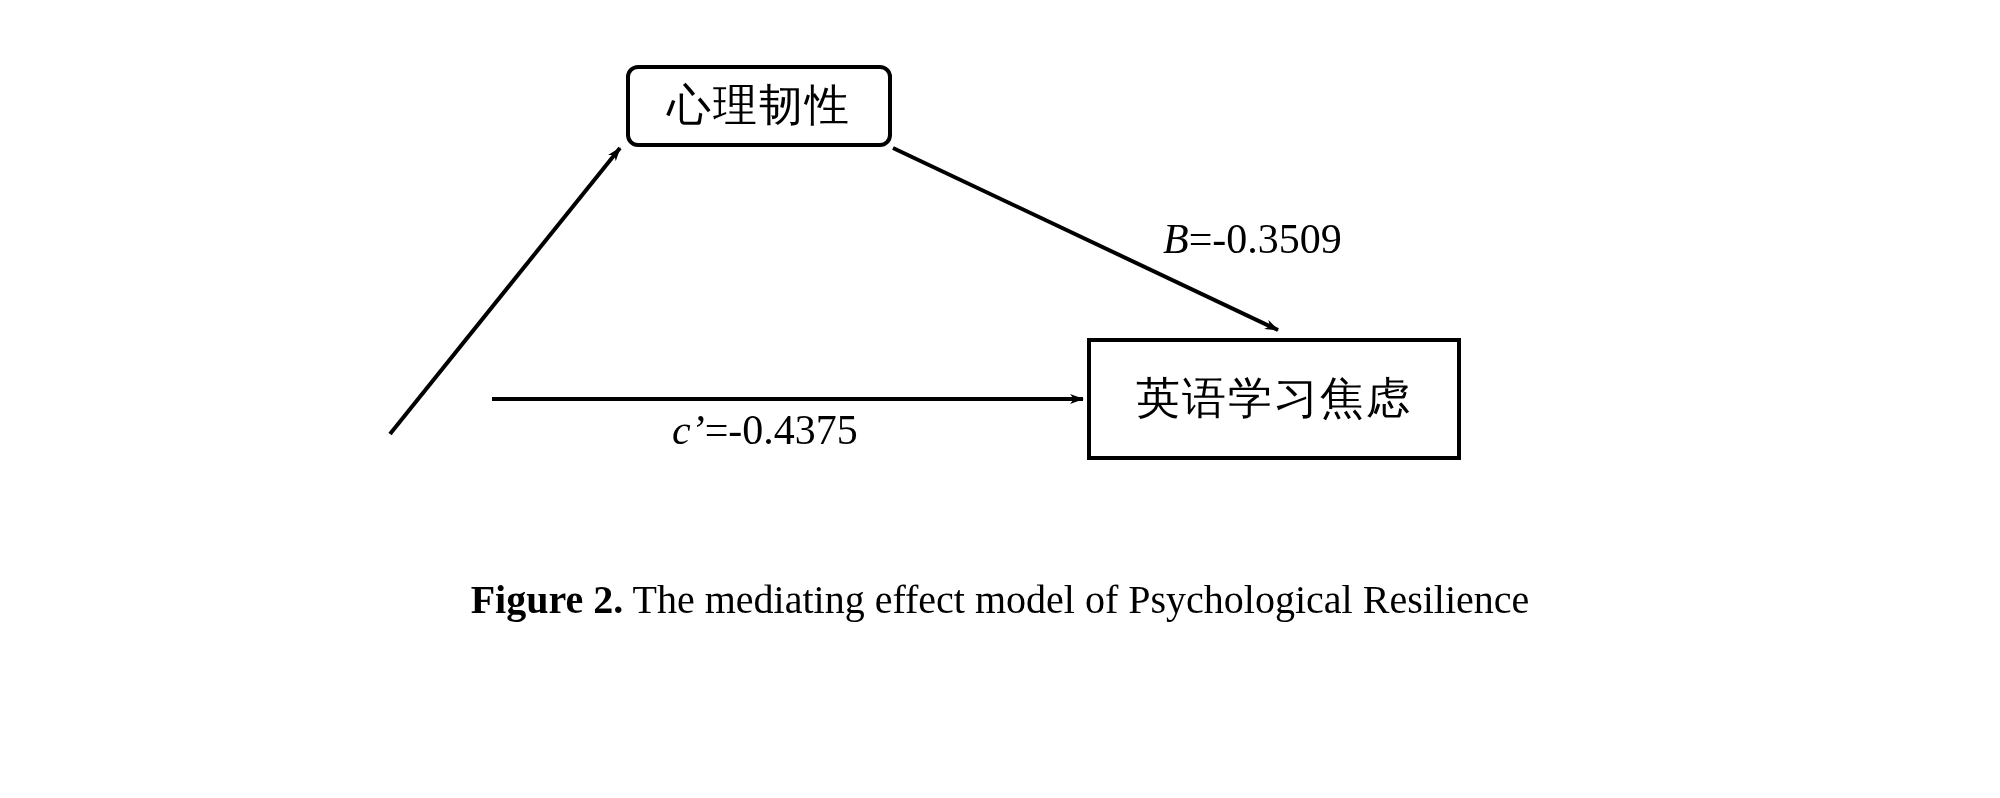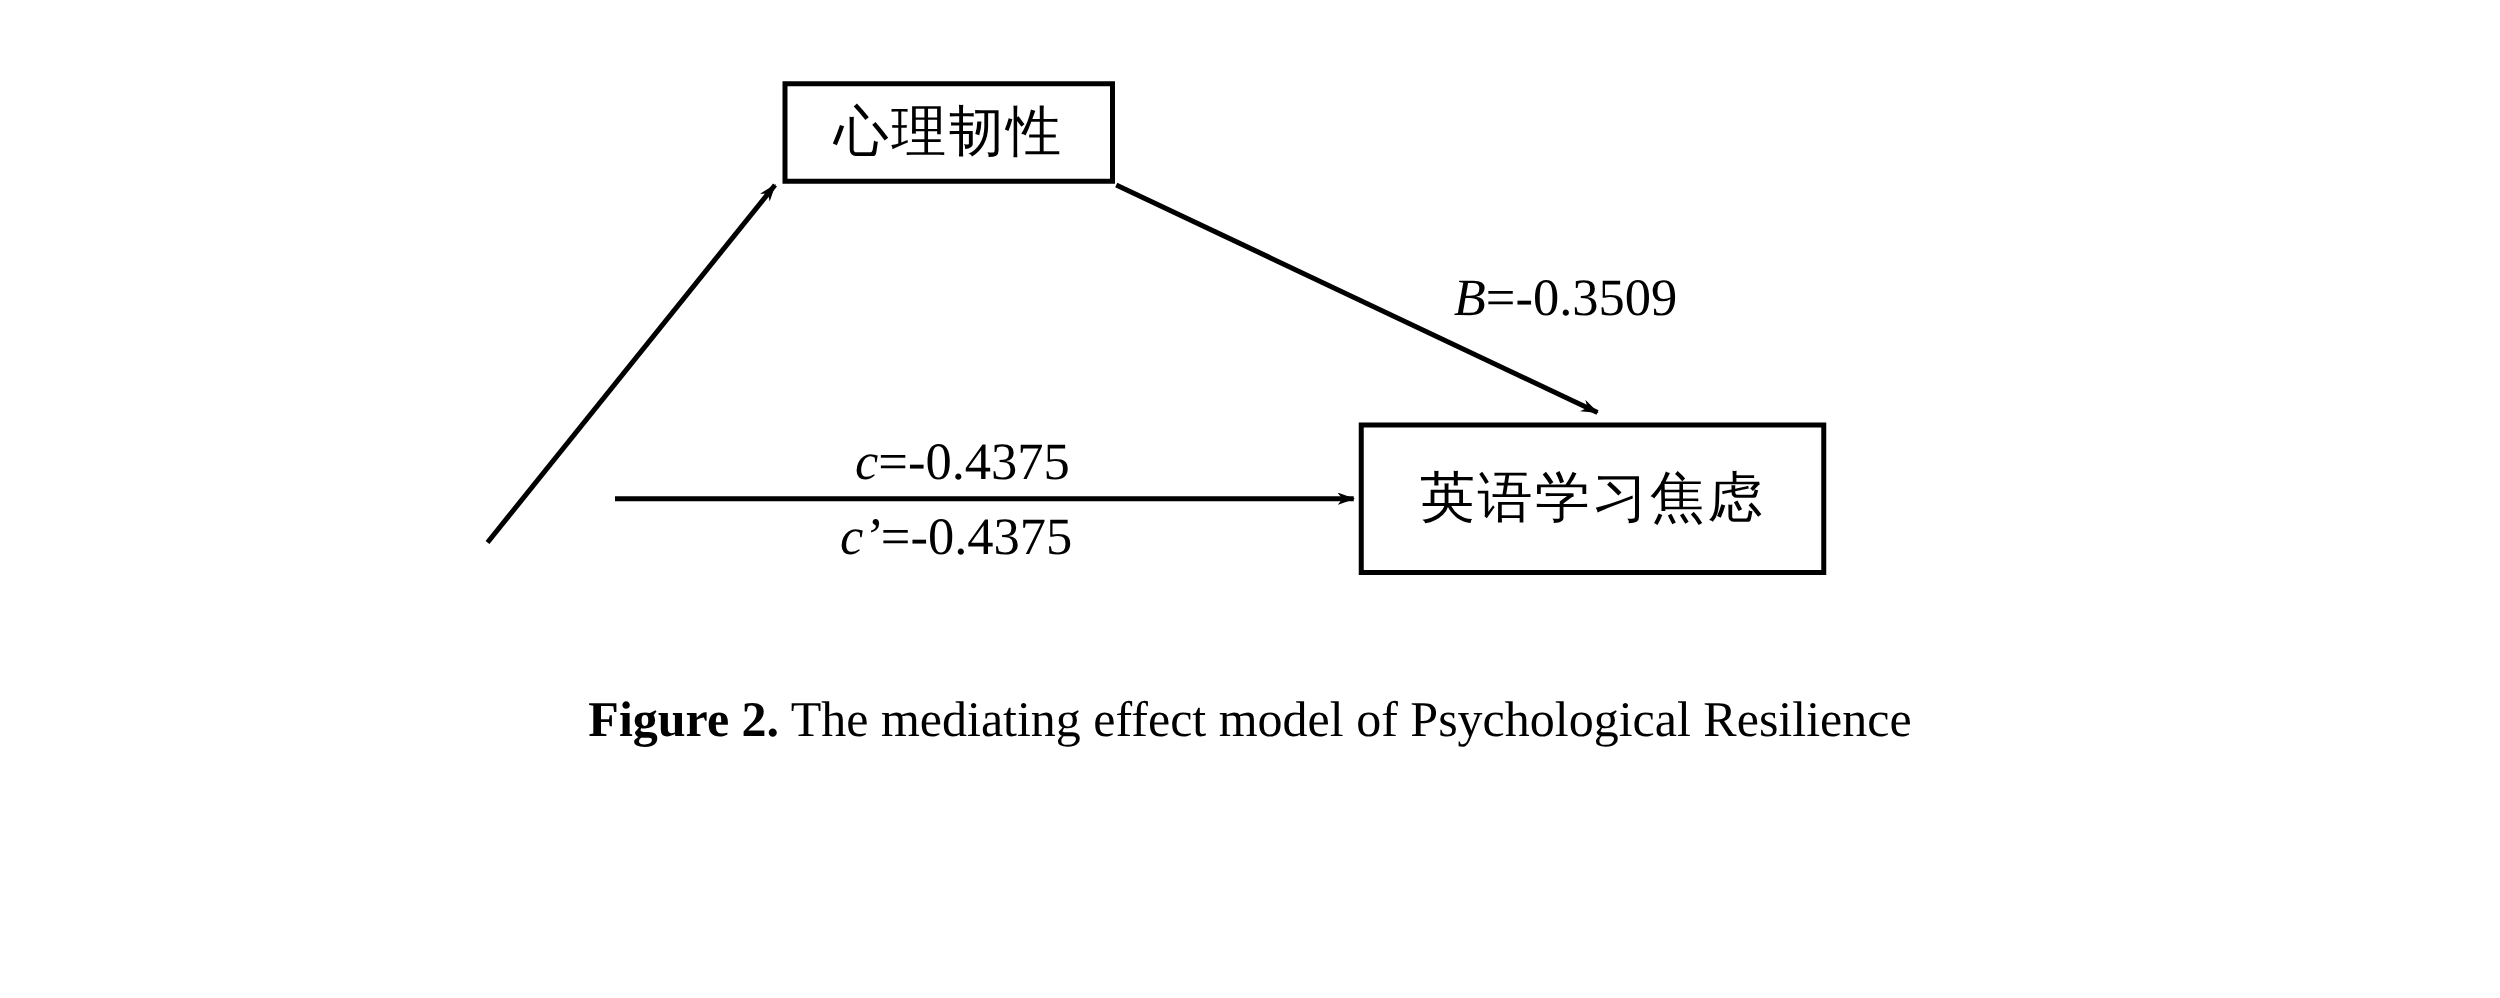--- a/index.html
+++ b/index.html
@@ -44,20 +44,21 @@
     letter-spacing: 2px;
     color: #000000;
     white-space: nowrap;
   }
 
   #node-mediator {
     left: 626px;
     top: 65px;
     width: 266px;
     height: 82px;
+    border-radius: 12px;
   }
   #node-predictor {
     left: 114px;
     top: 338px;
     width: 378px;
     height: 122px;
   }
   #node-outcome {
     left: 1087px;
     top: 338px;
@@ -79,21 +80,21 @@
   }
   #label-a  { left: 198px;  top: 218px; }
   #label-b  { left: 1163px; top: 218px; }
   #label-c  { left: 684px;  top: 349px; }
   #label-cp { left: 672px;  top: 409px; font-family: Liberation Serif, serif; }
 
   
   #figure-caption {
     position: absolute;
     left: 0;
-    top: 552px;
+    top: 576px;
     width: 2000px;
     text-align: center;
     font-family: "Liberation Serif", "DejaVu Serif", serif;
     font-size: 40px;
     line-height: 1.2;
     color: #000000;
   }
   #figure-caption .cap-bold {
     font-weight: bold;
   }
@@ -130,23 +131,20 @@
 
   <div class="node-box" id="node-outcome">
     <span class="node-label">英语学习焦虑</span>
   </div>
 
 
   <div class="path-label" id="label-b">
     <span class="sym">B</span><span>=-0.3509</span>
   </div>
 
-  <div class="path-label" id="label-c">
-    <span class="sym">c</span><span>=-0.4375</span>
-  </div>
 
   <div class="path-label" id="label-cp">
     <span class="sym">c’</span><span>=-0.4375</span>
   </div>
 
   <div id="figure-caption">
     <span class="cap-bold">Figure 2.</span><span> The mediating effect model of Psychological Resilience</span>
   </div>
 
 </div>

